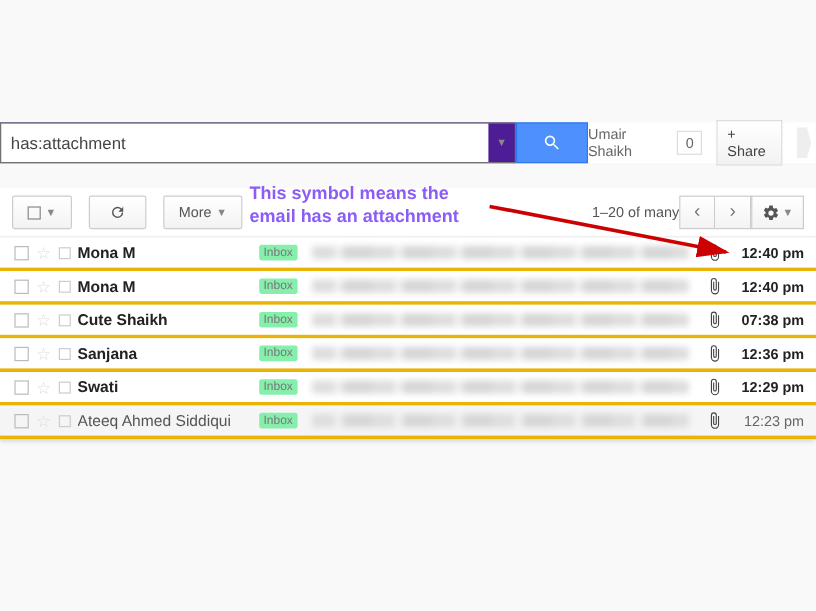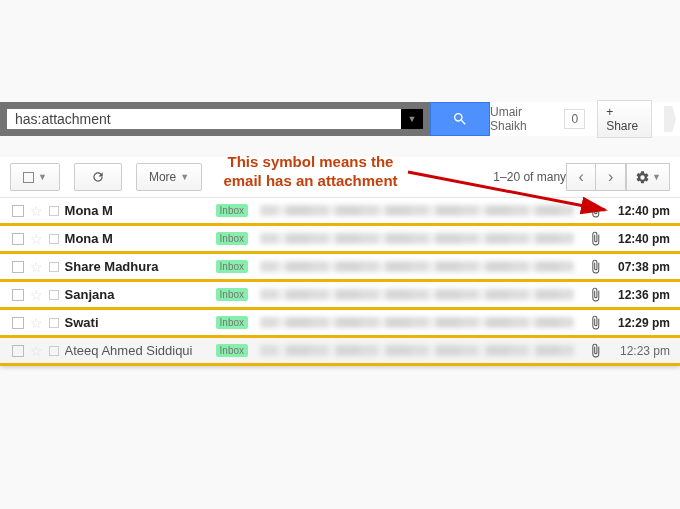--- a/index.html
+++ b/index.html
@@ -23,22 +23,22 @@
     top: 102px;
     left: 0; right: 0;
     height: 34px;
     display: flex;
     align-items: stretch;
     background: #fff;
   }
   .search-box {
     flex: 0 0 430px;
     display: flex;
-    border: 7px solid #737373;
-    background: #000000;
+    border: 1px solid #737373;
+    background: #4c1d95;
   }
   .search-input {
     flex: 1;
     border: none;
     outline: none;
     padding: 0 8px;
     font-size: 14px;
     color: #444;
   }
   .search-dd {
@@ -186,23 +186,23 @@
   .clip svg { fill: #444; }
   .time { width: 60px; text-align: right; font-weight: bold; font-size: 12px; }
   .row.read .time { font-weight: normal; color: #666; }
 
   .annotation {
     position: absolute;
     top: 153px;
     left: 208px;
     font-weight: bold;
     font-size: 15px;
-    color: #c2410c;
+    color: #8b5cf6;
     line-height: 1.25;
-    text-align: center;
+    text-align: left;
     width: 205px;
     z-index: 5;
   }
   .arrow {
     position: absolute;
     top: 162px;
     left: 400px;
     z-index: 4;
     pointer-events: none;
   }
@@ -303,21 +303,21 @@
           <svg width="15" height="15" viewBox="0 0 24 24">
             <path d="M16.5 6v11.5a4 4 0 01-8 0V5a2.5 2.5 0 015 0v10.5a1 1 0 01-2 0V6H10v9.5a2.5 2.5 0 005 0V5a4 4 0 00-8 0v12.5a5.5 5.5 0 0011 0V6h-1.5z"></path>
           </svg>
         </span>
         <span class="time">12:40 pm</span>
       </div>
       <div class="row">
         <span class="cb"></span>
         <span class="star">☆</span>
         <span class="dragbox"></span>
-        <span class="sender">Share Madhura</span>
+        <span class="sender">Cute Shaikh</span>
         <span class="inbox-tag">Inbox</span>
         <span class="blurred"></span>
         <span class="clip">
           <svg width="15" height="15" viewBox="0 0 24 24">
             <path d="M16.5 6v11.5a4 4 0 01-8 0V5a2.5 2.5 0 015 0v10.5a1 1 0 01-2 0V6H10v9.5a2.5 2.5 0 005 0V5a4 4 0 00-8 0v12.5a5.5 5.5 0 0011 0V6h-1.5z"></path>
           </svg>
         </span>
         <span class="time">07:38 pm</span>
       </div>
       <div class="row">

